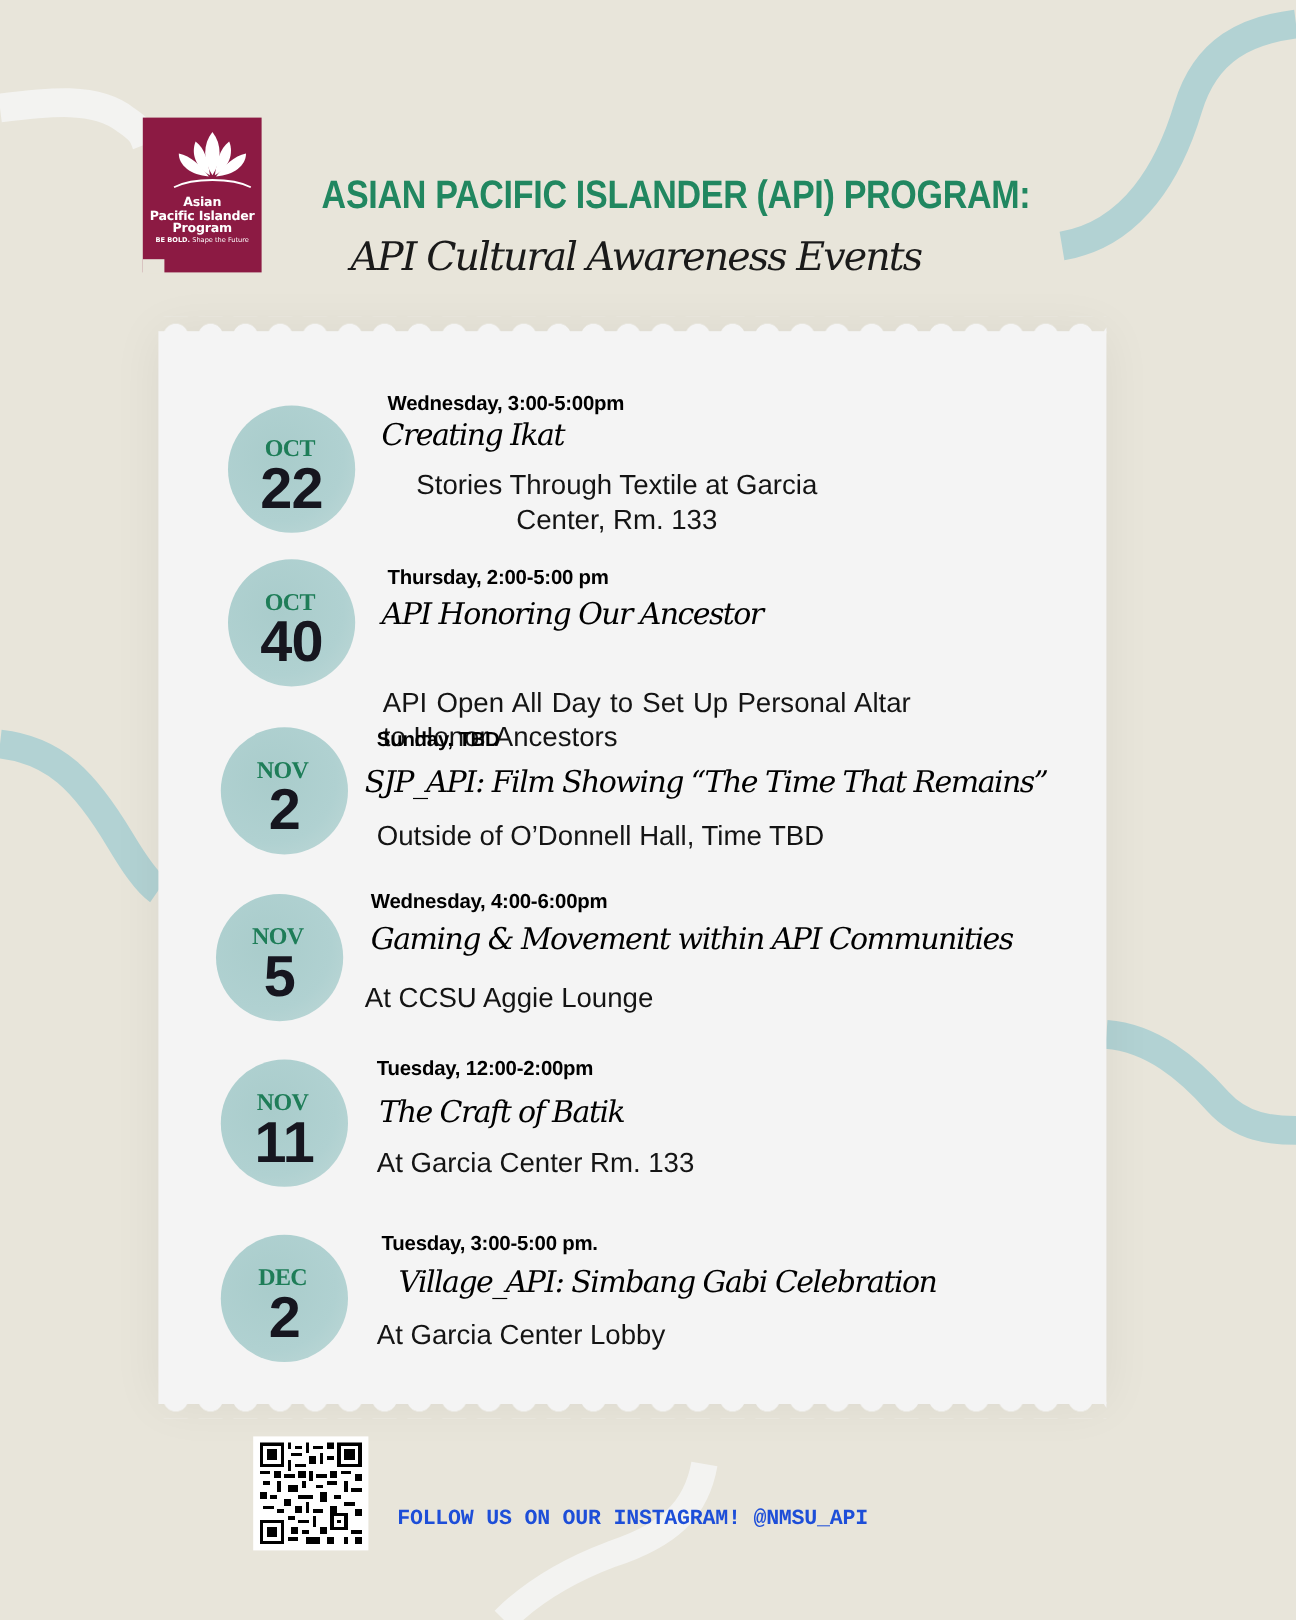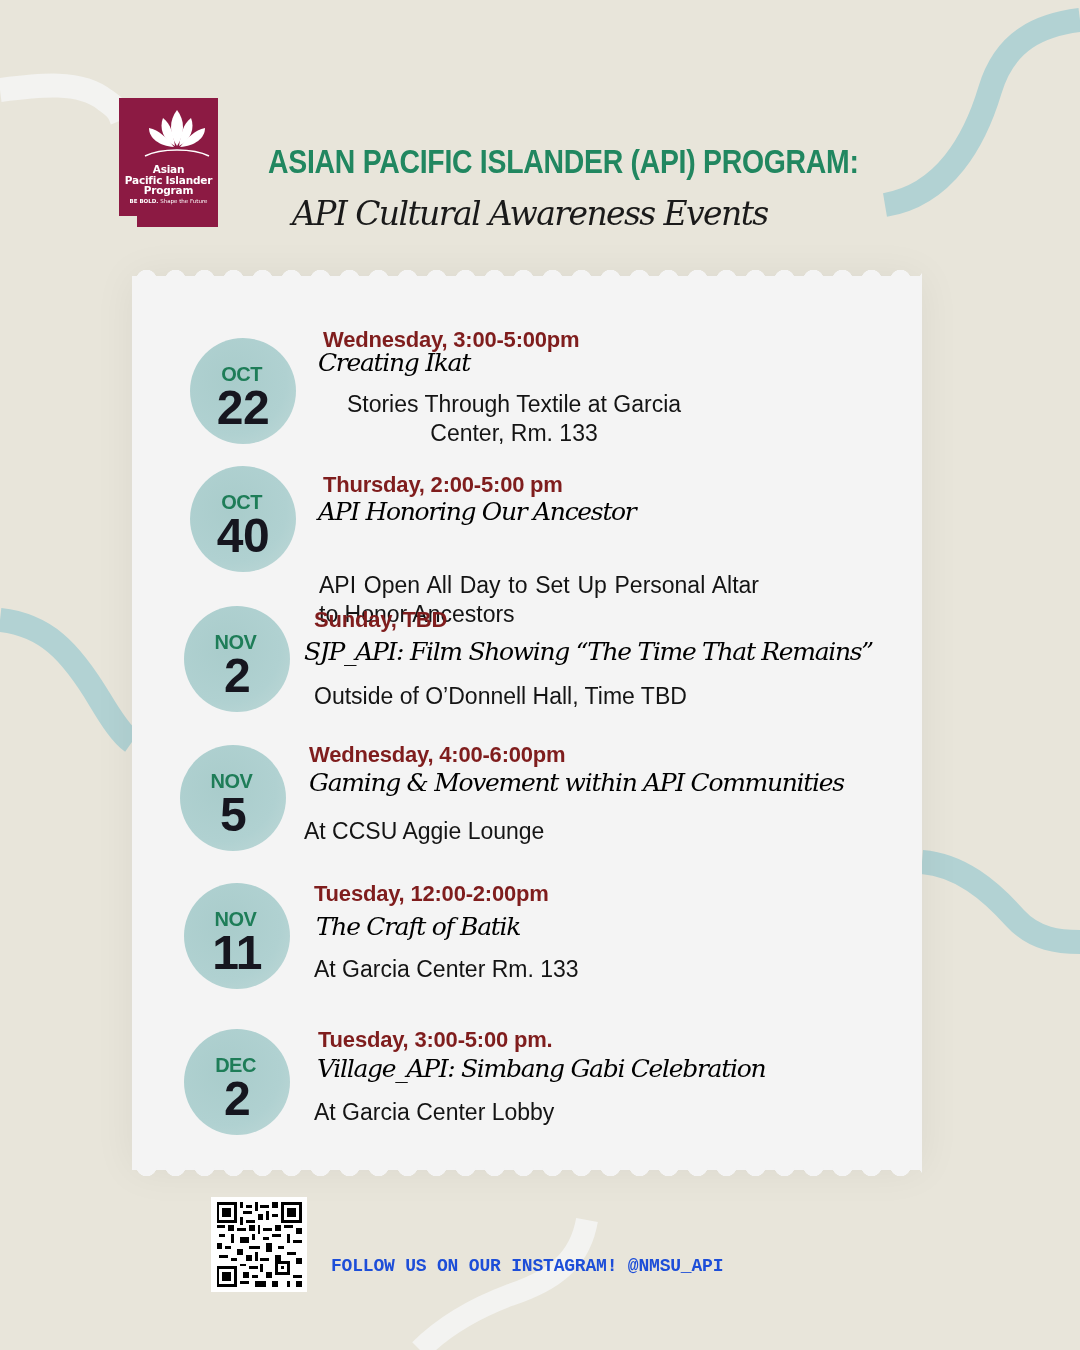--- a/index.html
+++ b/index.html
@@ -71,32 +71,32 @@
     }
 
     .event { position: absolute; left: 0; width: 790px; }
     .date-circle {
       position: absolute; width: 106px; height: 106px; border-radius: 50%;
       background: radial-gradient(circle at 40% 40%, #a9cccb 0%, #b0d1d1 60%, #bcd7d6 90%, #d6e4e2 100%);
       text-align: center;
     }
     .date-month {
       position: absolute; left: 0; right: 3px; top: 25px;
-      font-family: Liberation Sans, sans-serif; font-weight: bold;
+      font-family: Liberation Serif, serif; font-weight: bold;
       font-size: 20px; color: #1e7d58; letter-spacing: -0.5px;
     }
     .date-day {
       position: absolute; left: 0; right: 0; top: 42px;
       font-family: "Liberation Sans", sans-serif; font-weight: bold;
       font-size: 48px; color: #16161f; letter-spacing: -0.5px;
     }
     .ev-time {
       position: absolute; white-space: nowrap;
       font-family: "Liberation Sans", sans-serif; font-weight: bold;
-      font-size: 22px; color: #7f1d1d; letter-spacing: -0.2px;
+      font-size: 17px; color: #000000; letter-spacing: -0.2px;
     }
     .ev-title {
       position: absolute; white-space: nowrap;
       font-family: "DejaVu Serif", serif; font-style: italic;
       font-size: 25px; color: #000000; letter-spacing: -1.3px;
     }
     .ev-desc {
       position: absolute;
       font-family: "Liberation Sans", sans-serif;
       font-size: 23px; color: #141414; line-height: 29px; text-align: center;
@@ -205,21 +205,21 @@
     <div class="ev-title" style="left:184px; top:636px;">The Craft of Batik</div>
     <div class="ev-desc" style="left:182px; top:679px;">At Garcia Center Rm. 133</div>
   </div>
 
   <div class="event" style="top:0;">
     <div class="date-circle" style="left:52px; top:753px;">
       <div class="date-month">DEC</div>
       <div class="date-day">2</div>
     </div>
     <div class="ev-time" style="left:186px; top:751px;">Tuesday, 3:00-5:00 pm.</div>
-    <div class="ev-title" style="left:185px; top:778px;font-style:italic;">Village_API: Simbang Gabi Celebration</div>
+    <div class="ev-title" style="left:200px; top:778px;font-style:italic;">Village_API: Simbang Gabi Celebration</div>
     <div class="ev-desc" style="left:182px; top:822px;">At Garcia Center Lobby</div>
   </div>
 </div>
 
 <div class="qr">
   <svg viewBox="0 0 29 29" shape-rendering="crispEdges">
     <rect width="29" height="29" fill="#fff"></rect>
     <g fill="#000">
       <rect x="0" y="0" width="7" height="7"></rect>
         <rect x="1" y="1" width="5" height="5" fill="#fff"></rect>

